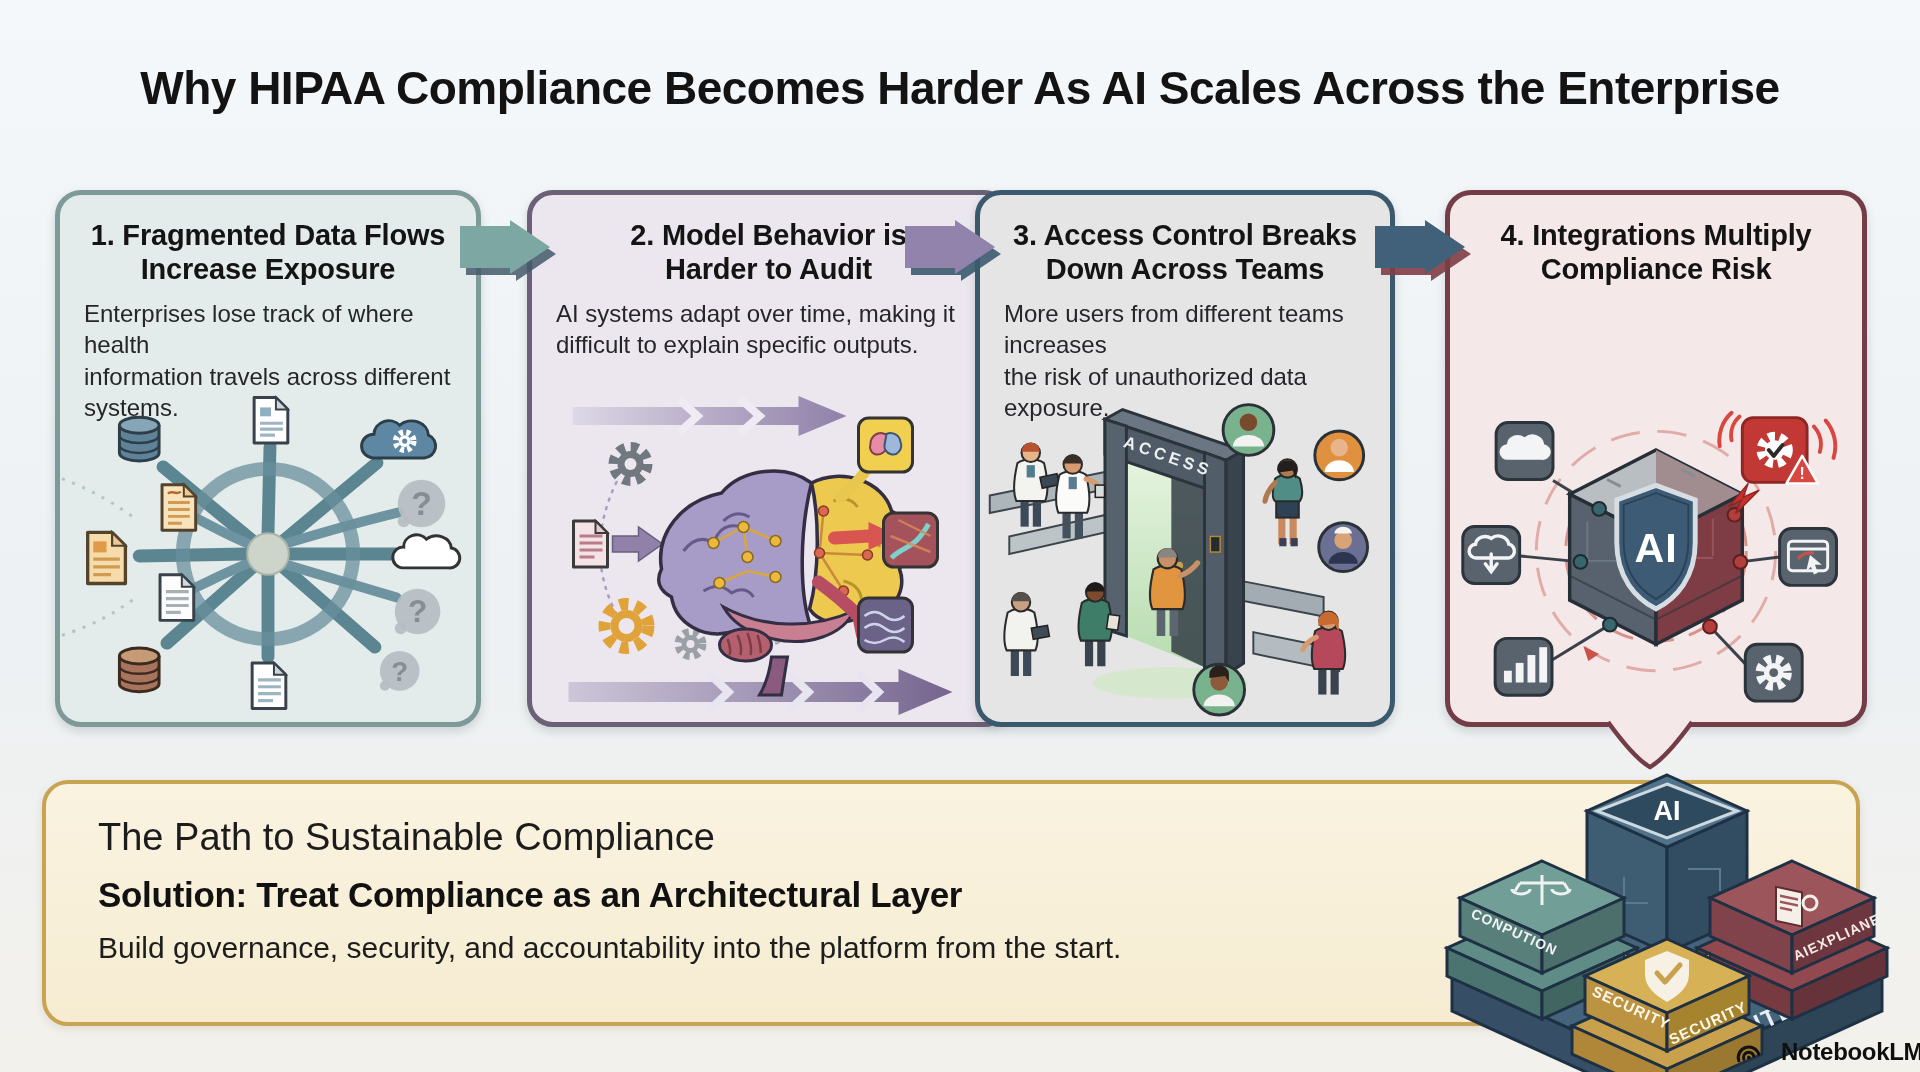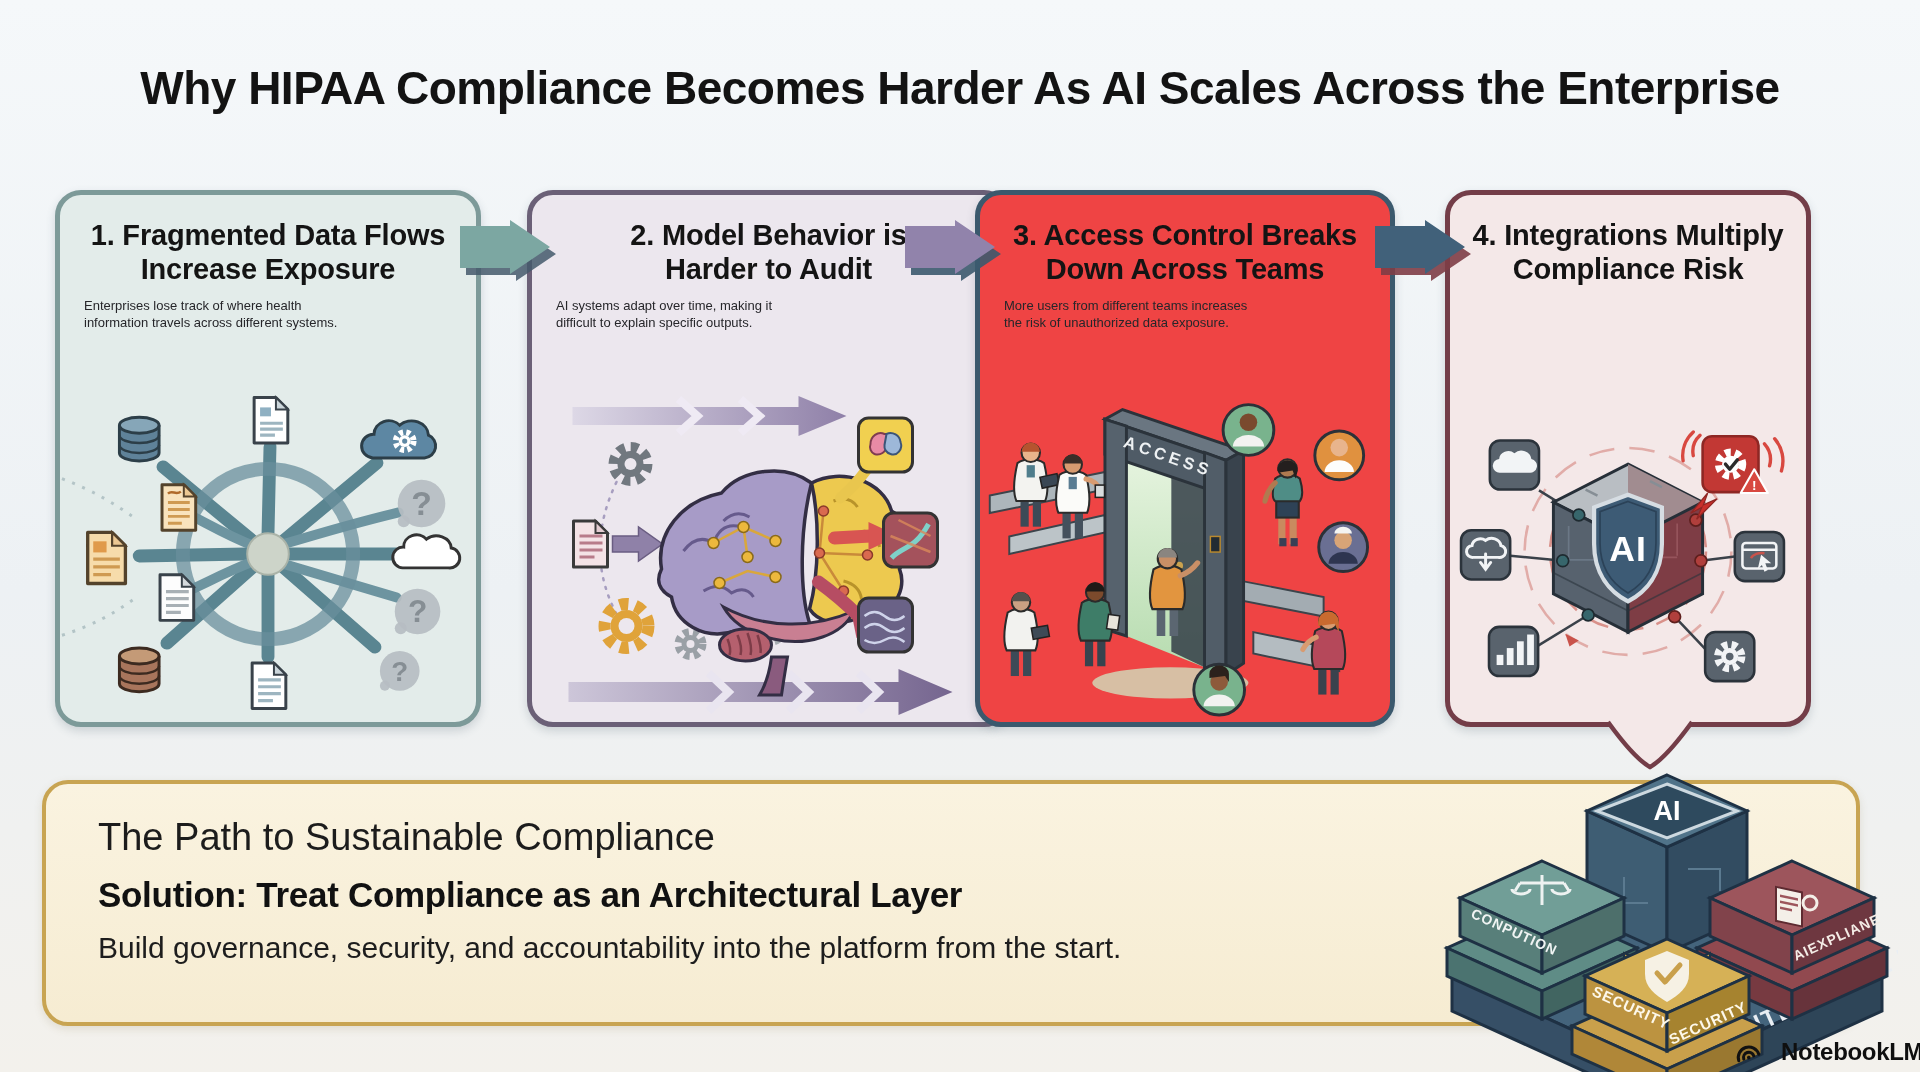--- a/index.html
+++ b/index.html
@@ -15,28 +15,28 @@
   .card{
     position:absolute;top:190px;height:537px;border-radius:26px;
     border:5px solid #000;box-sizing:border-box;z-index:2;
     box-shadow:0 4px 10px rgba(60,80,95,.20);
   }
   .card .heading{
     margin:24px 12px 0;text-align:center;font-size:29px;font-weight:800;
     line-height:1.16;color:#141414;white-space:pre-line;letter-spacing:-.2px;
   }
   .card .body{
-    margin:12px 0 0 24px;font-size:13px;line-height:1.3;color:#26262a;
+    margin:12px 0 0 24px;font-size:24px;line-height:1.3;color:#26262a;
     white-space:pre-line;
   }
   .card .illus{position:absolute;left:0;bottom:0;width:100%;height:336px}
   .c1{left:55px;width:426px;background:#e3ecea;border-color:#7d9a99}
   .c2{left:527px;width:483px;background:#ece7ee;border-color:#6b6077}
-  .c3{left:975px;width:420px;background:#ef4444;border-color:#3b596d}
-  .c4{left:1445px;width:366px;background:#f4e8e8;border-color:#733d48}
+  .c3{left:975px;width:420px;background:#e5e5e5;border-color:#3b596d}
+  .c4{left:1445px;width:422px;background:#f4e8e8;border-color:#733d48}
   .gap-arrow{position:absolute;top:218px;width:100px;height:66px;z-index:5}
   .g1{left:460px}.g2{left:905px}.g3{left:1375px}
   .card4-tail{position:absolute;left:1600px;top:720px;width:100px;height:52px;z-index:4}
   .banner{
     position:absolute;left:42px;top:780px;width:1818px;height:246px;
     box-sizing:border-box;border:4px solid #c8a452;border-radius:26px;
     background:linear-gradient(180deg,#faf3e0,#f6ecd2);z-index:1;
     padding:32px 0 0 52px;box-shadow:0 3px 8px rgba(120,100,50,.15);
   }
   .banner .kicker{font-size:38px;font-weight:400;color:#1c1c1c}

